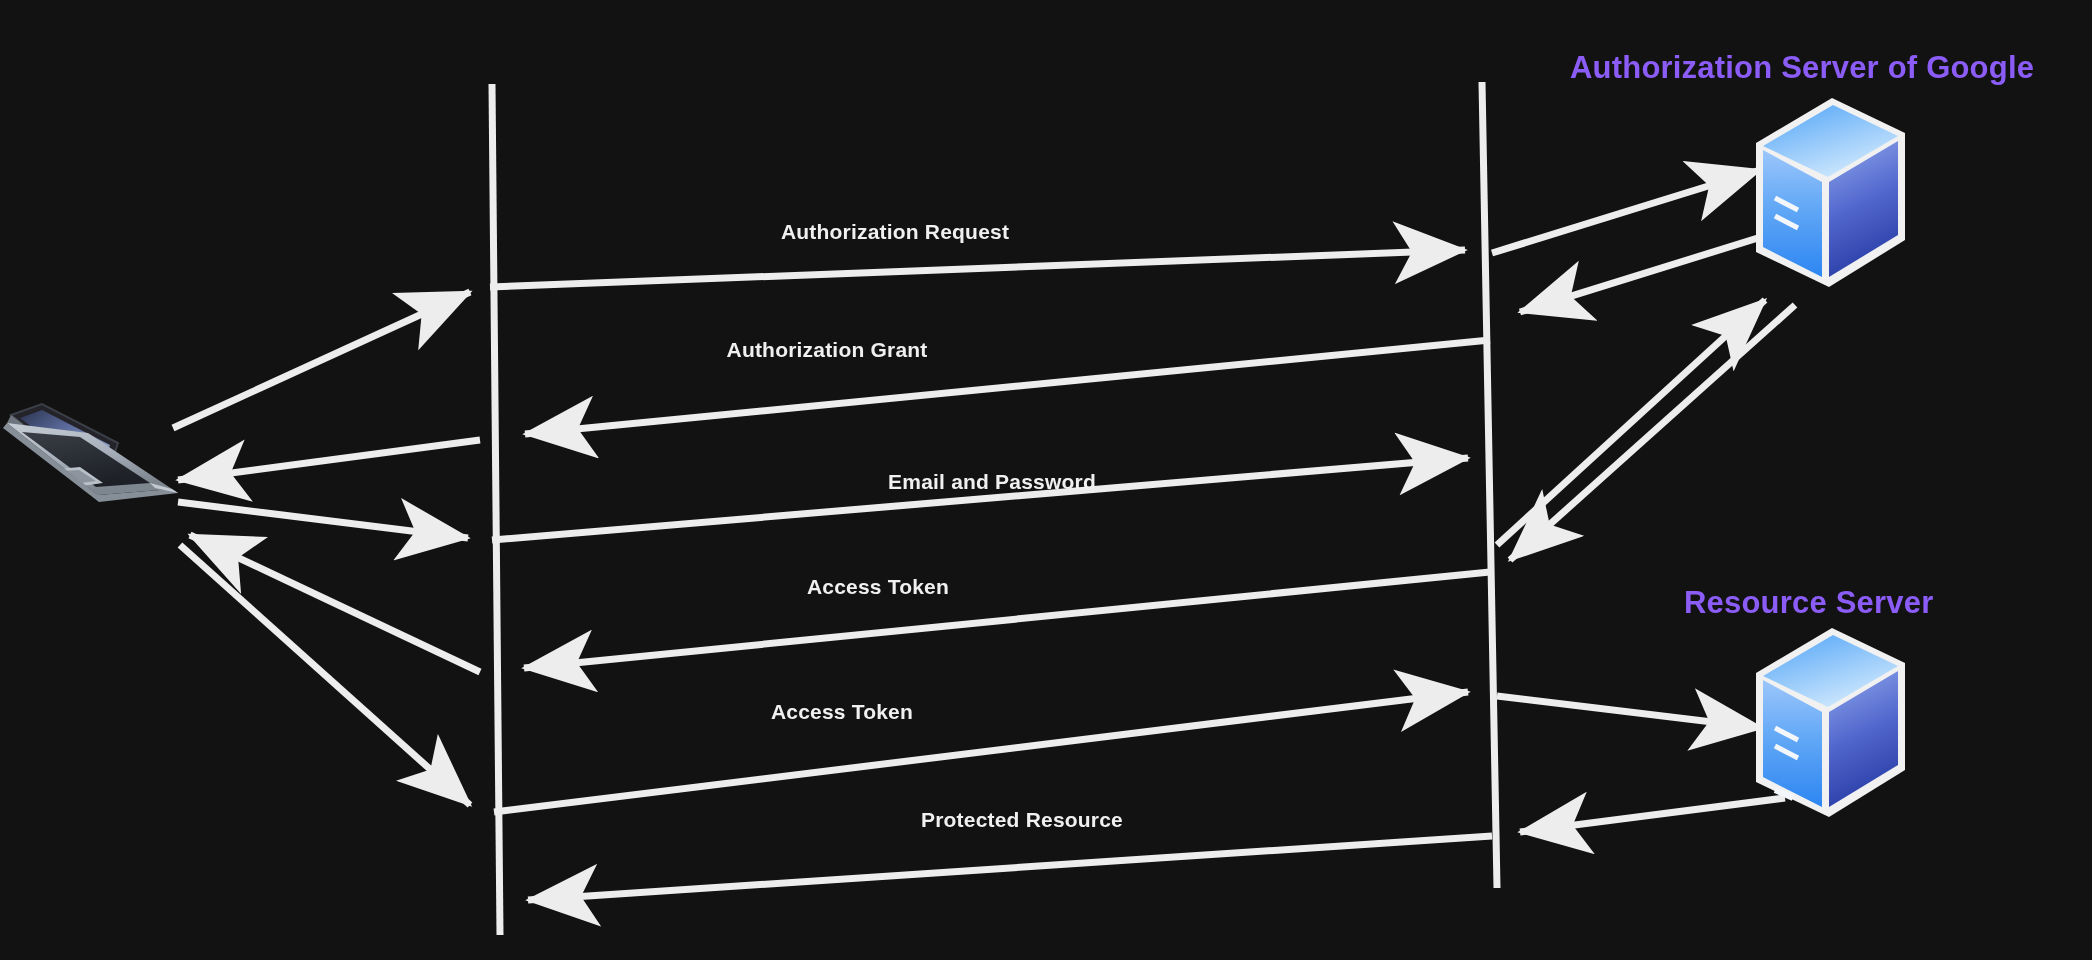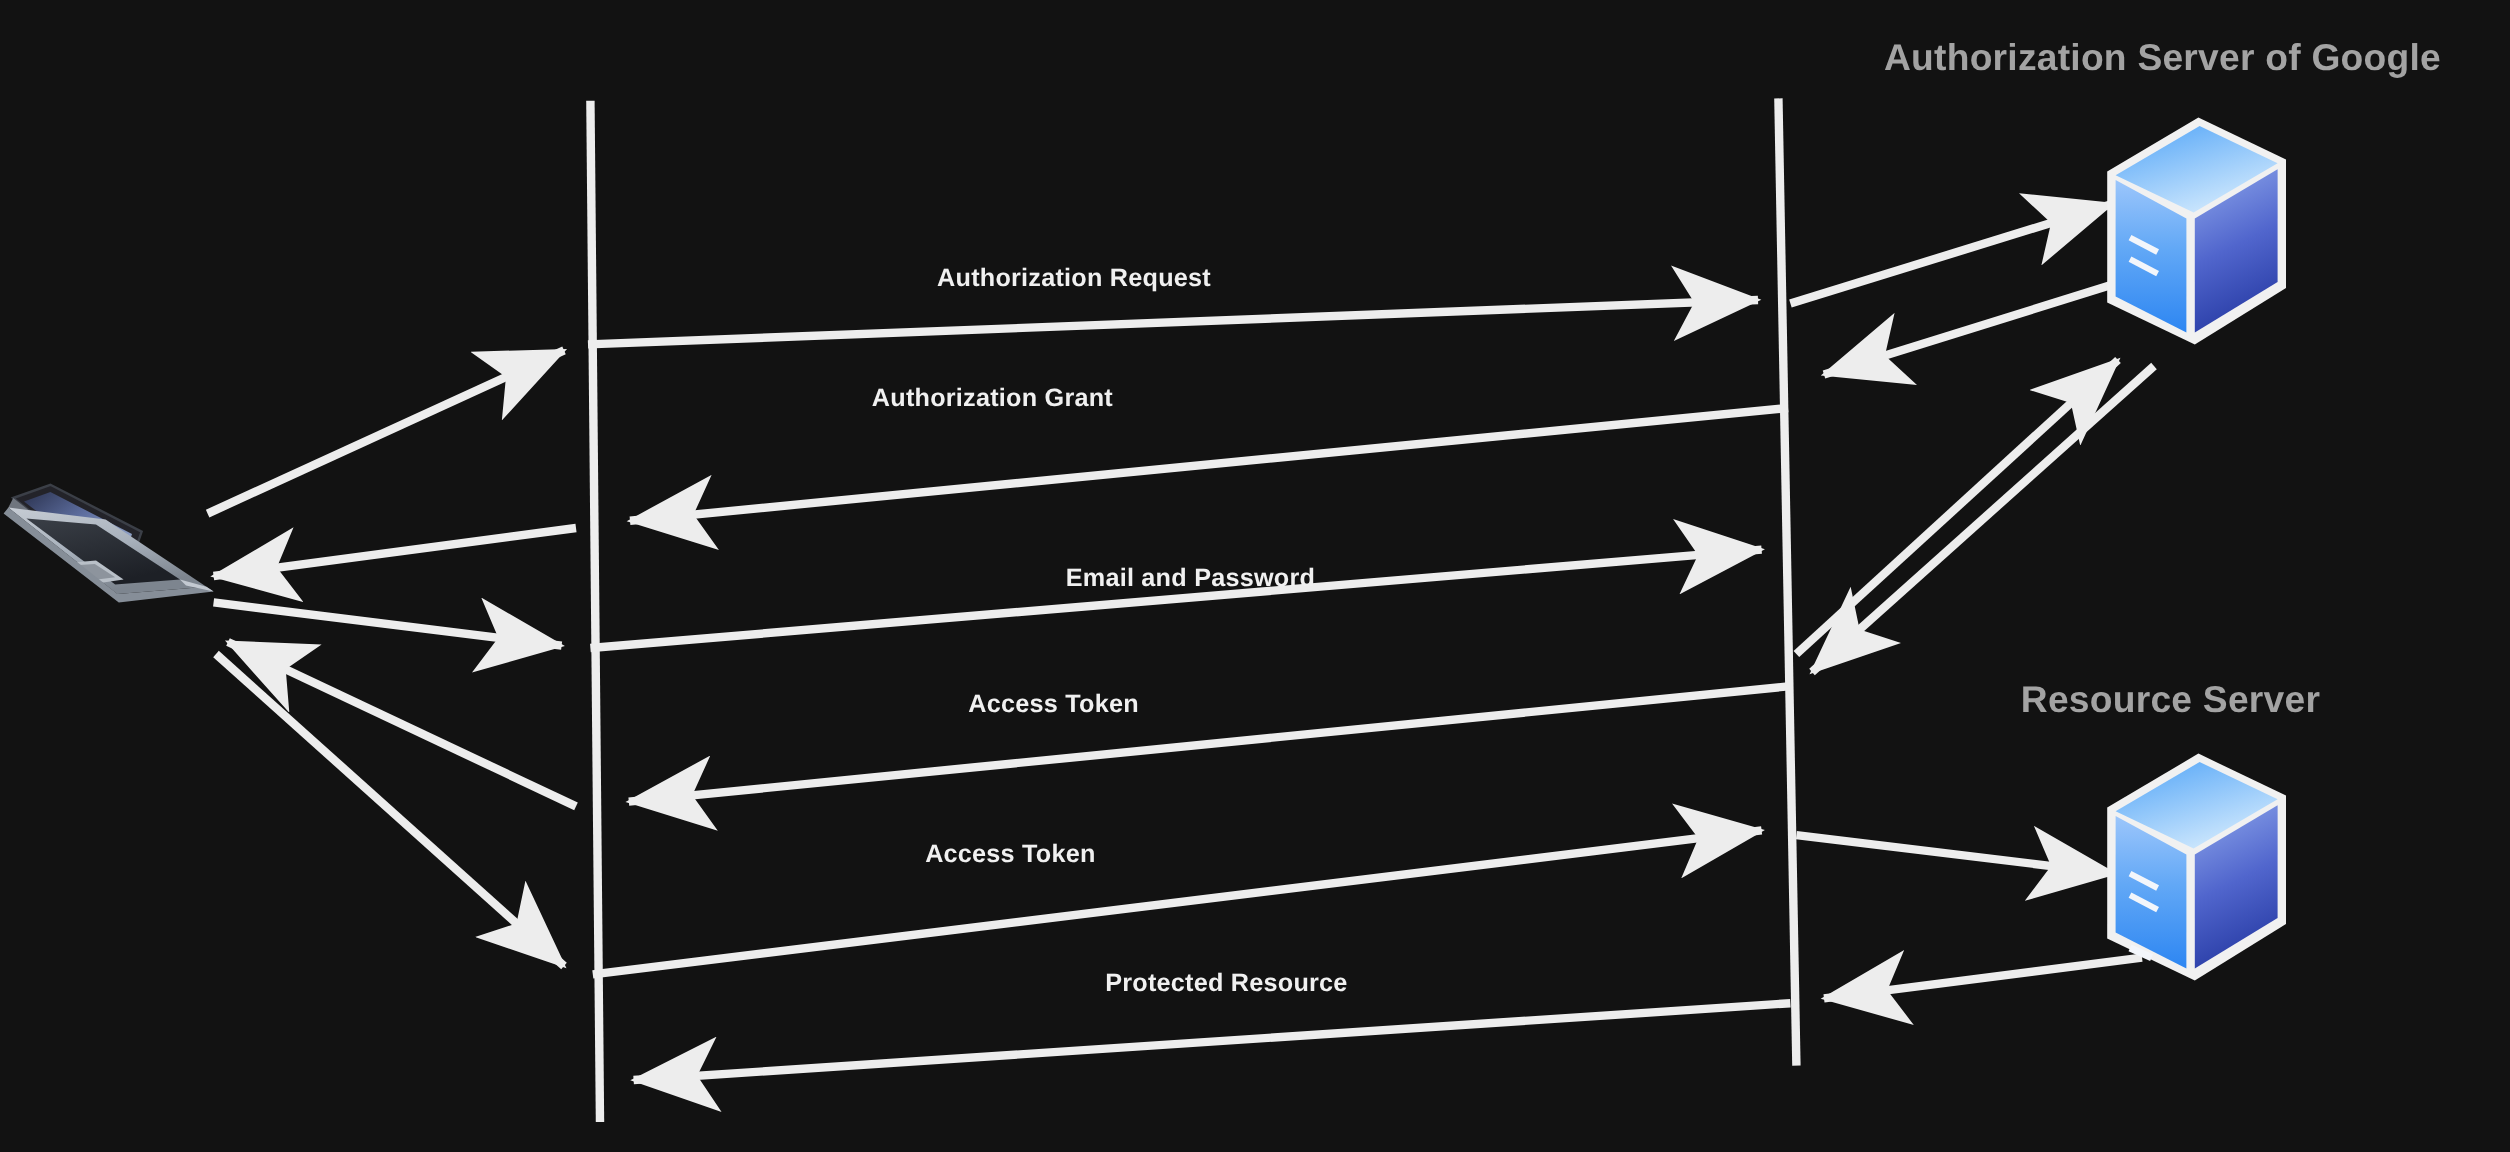--- a/index.html
+++ b/index.html
@@ -19,27 +19,28 @@
   #diagram-svg {
     position: absolute;
     left: 0;
     top: 0;
     width: 2092px;
     height: 960px;
     display: block;
   }
   .node-title {
     position: absolute;
-    color: #a3a3a3;
+    color: #8b5cf6;
     font-family: "Liberation Sans", "DejaVu Sans", sans-serif;
     font-weight: bold;
     font-size: 31px;
     letter-spacing: 0.2px;
     white-space: nowrap;
     user-select: none;
+    margin-top: 20px;
   }
   .msg-label {
     position: absolute;
     color: #f0f0f0;
     font-family: "Liberation Sans", "DejaVu Sans", sans-serif;
     font-weight: bold;
     font-size: 21px;
     letter-spacing: 0.2px;
     white-space: nowrap;
     transform: translateX(-50%);
@@ -180,21 +181,21 @@
       <path d="M150,483 L172,489 L178,493 L155,488 Z" fill="#c3c9d1"></path>
     </g>
   </svg>
 
   <div class="node-title" style="left:1570px; top:30px;">Authorization Server of Google</div>
 
   <div class="node-title" style="left:1684px; top:565px;">Resource Server</div>
 
   <div class="msg-label" style="left:895px; top:220px;">Authorization Request</div>
 
-  <div class="msg-label" style="left:827px; top:320px;">Authorization Grant</div>
+  <div class="msg-label" style="left:827px; top:338px;">Authorization Grant</div>
 
   <div class="msg-label" style="left:992px; top:444px;margin-top:26px;">Email and Password</div>
 
   <div class="msg-label" style="left:878px; top:575px;">Access Token</div>
 
   <div class="msg-label" style="left:842px; top:700px;">Access Token</div>
 
   <div class="msg-label" style="left:1022px; top:808px;">Protected Resource</div>
 
 </div>

